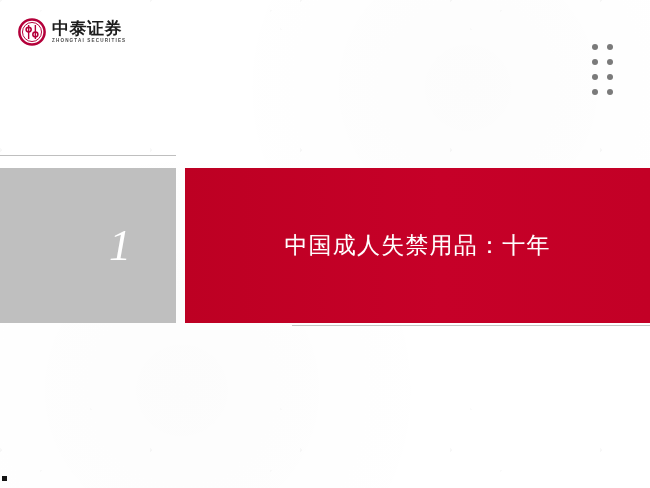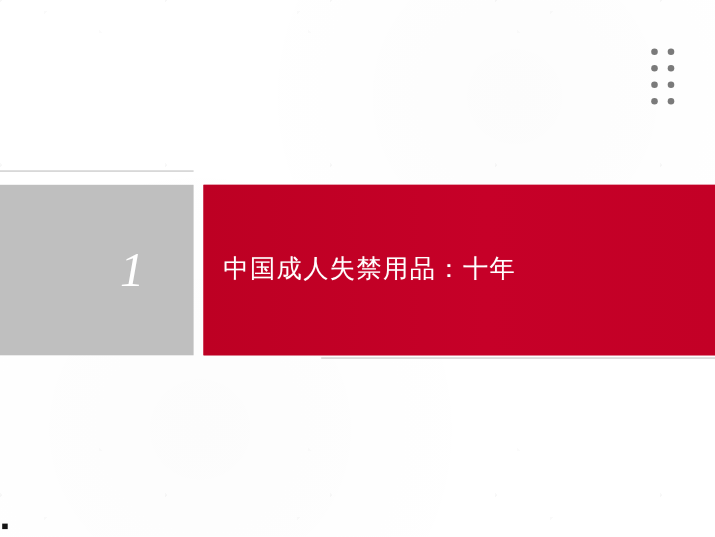--- a/index.html
+++ b/index.html
@@ -155,20 +155,21 @@
   .title-bar {
     position: absolute;
     left: 185px;
     top: 168px;
     width: 465px;
     height: 155px;
     background: #c10026;
     background-image: linear-gradient(90deg, #bd0023 0%, #c60028 55%, #c30026 100%);
     display: flex;
     align-items: center;
+    justify-content: center;
   }
   .title-text {
     padding-left: 18px;
     padding-right: 18px;
     color: #ffffff;
     font-family: "DejaVu Sans", "Liberation Sans", sans-serif;
     font-size: 23px;
     font-weight: 400;
     line-height: 1.45;
     letter-spacing: 1.2px;
@@ -191,20 +192,34 @@
 </style>
 </head>
 <body>
 
 <div id="slide">
 
   <div class="bg-watermark"></div>
   <div class="bg-watermark2"></div>
   <div class="bg-soft-glow"></div>
 
+  <div class="brand">
+    <svg class="brand-mark" viewBox="0 0 100 100" aria-hidden="true">
+      <circle cx="50" cy="50" r="45" fill="none" stroke="#b4003a" stroke-width="9"></circle>
+      <circle cx="50" cy="50" r="34" fill="none" stroke="#b4003a" stroke-width="3.5"></circle>
+      <path d="M38 33 C26 33 26 50 38 50 C50 50 50 33 38 33 Z" fill="none" stroke="#b4003a" stroke-width="5.5"></path>
+      <path d="M62 50 C74 50 74 67 62 67 C50 67 50 50 62 50 Z" fill="none" stroke="#b4003a" stroke-width="5.5"></path>
+      <line x1="38" y1="25" x2="38" y2="75" stroke="#b4003a" stroke-width="5"></line>
+      <line x1="62" y1="25" x2="62" y2="75" stroke="#b4003a" stroke-width="5"></line>
+    </svg>
+    <span class="brand-text">
+      <span class="brand-cn">中泰证券</span>
+      <span class="brand-en">ZHONGTAI SECURITIES</span>
+    </span>
+  </div>
 
   <div class="dot-grid">
     <span class="dot"></span>
     <span class="dot"></span>
     <span class="dot"></span>
     <span class="dot"></span>
     <span class="dot"></span>
     <span class="dot"></span>
     <span class="dot"></span>
     <span class="dot"></span>

